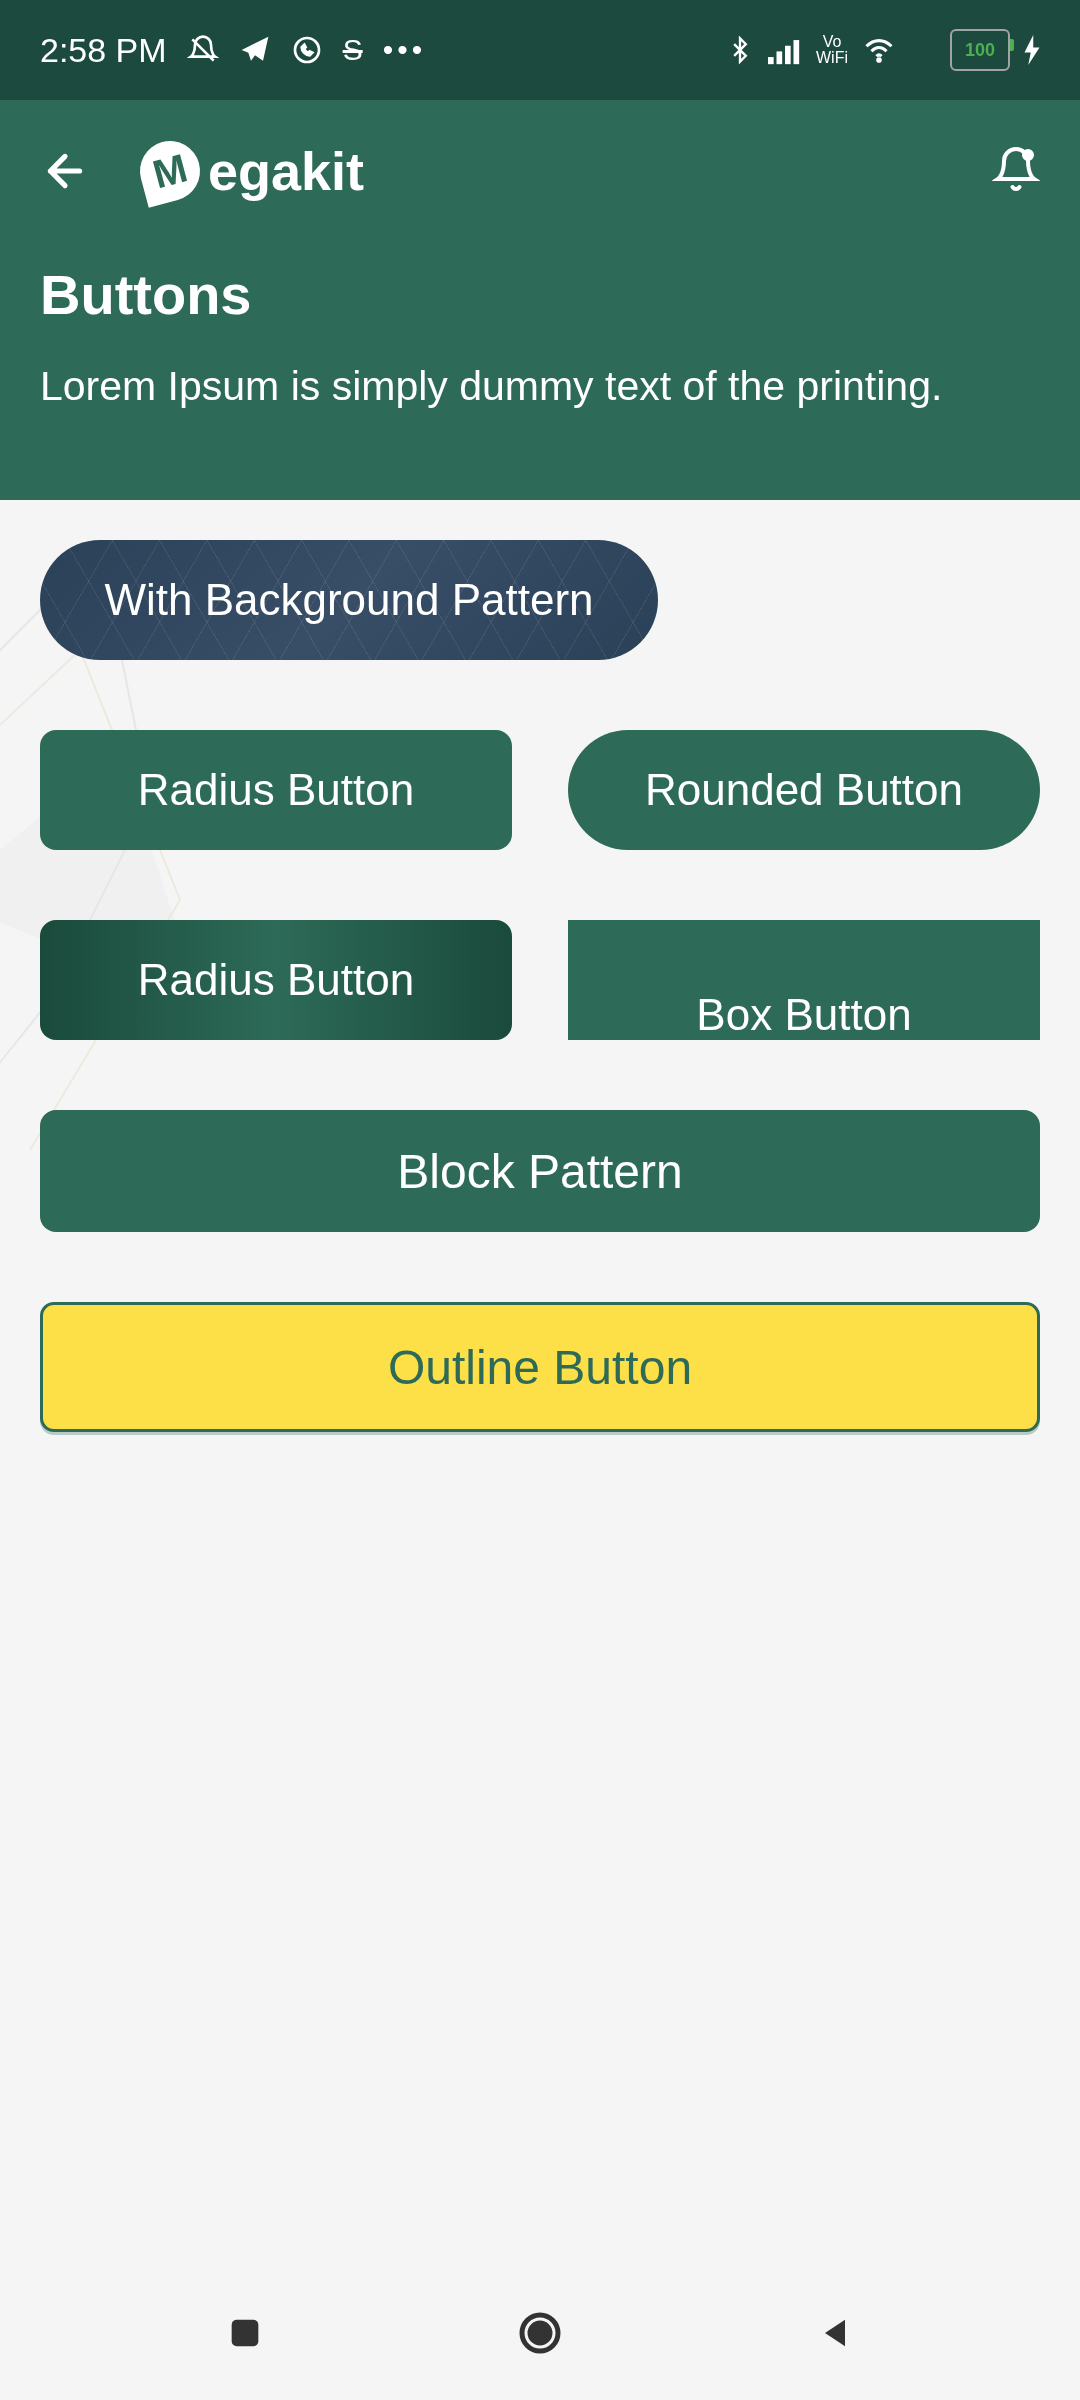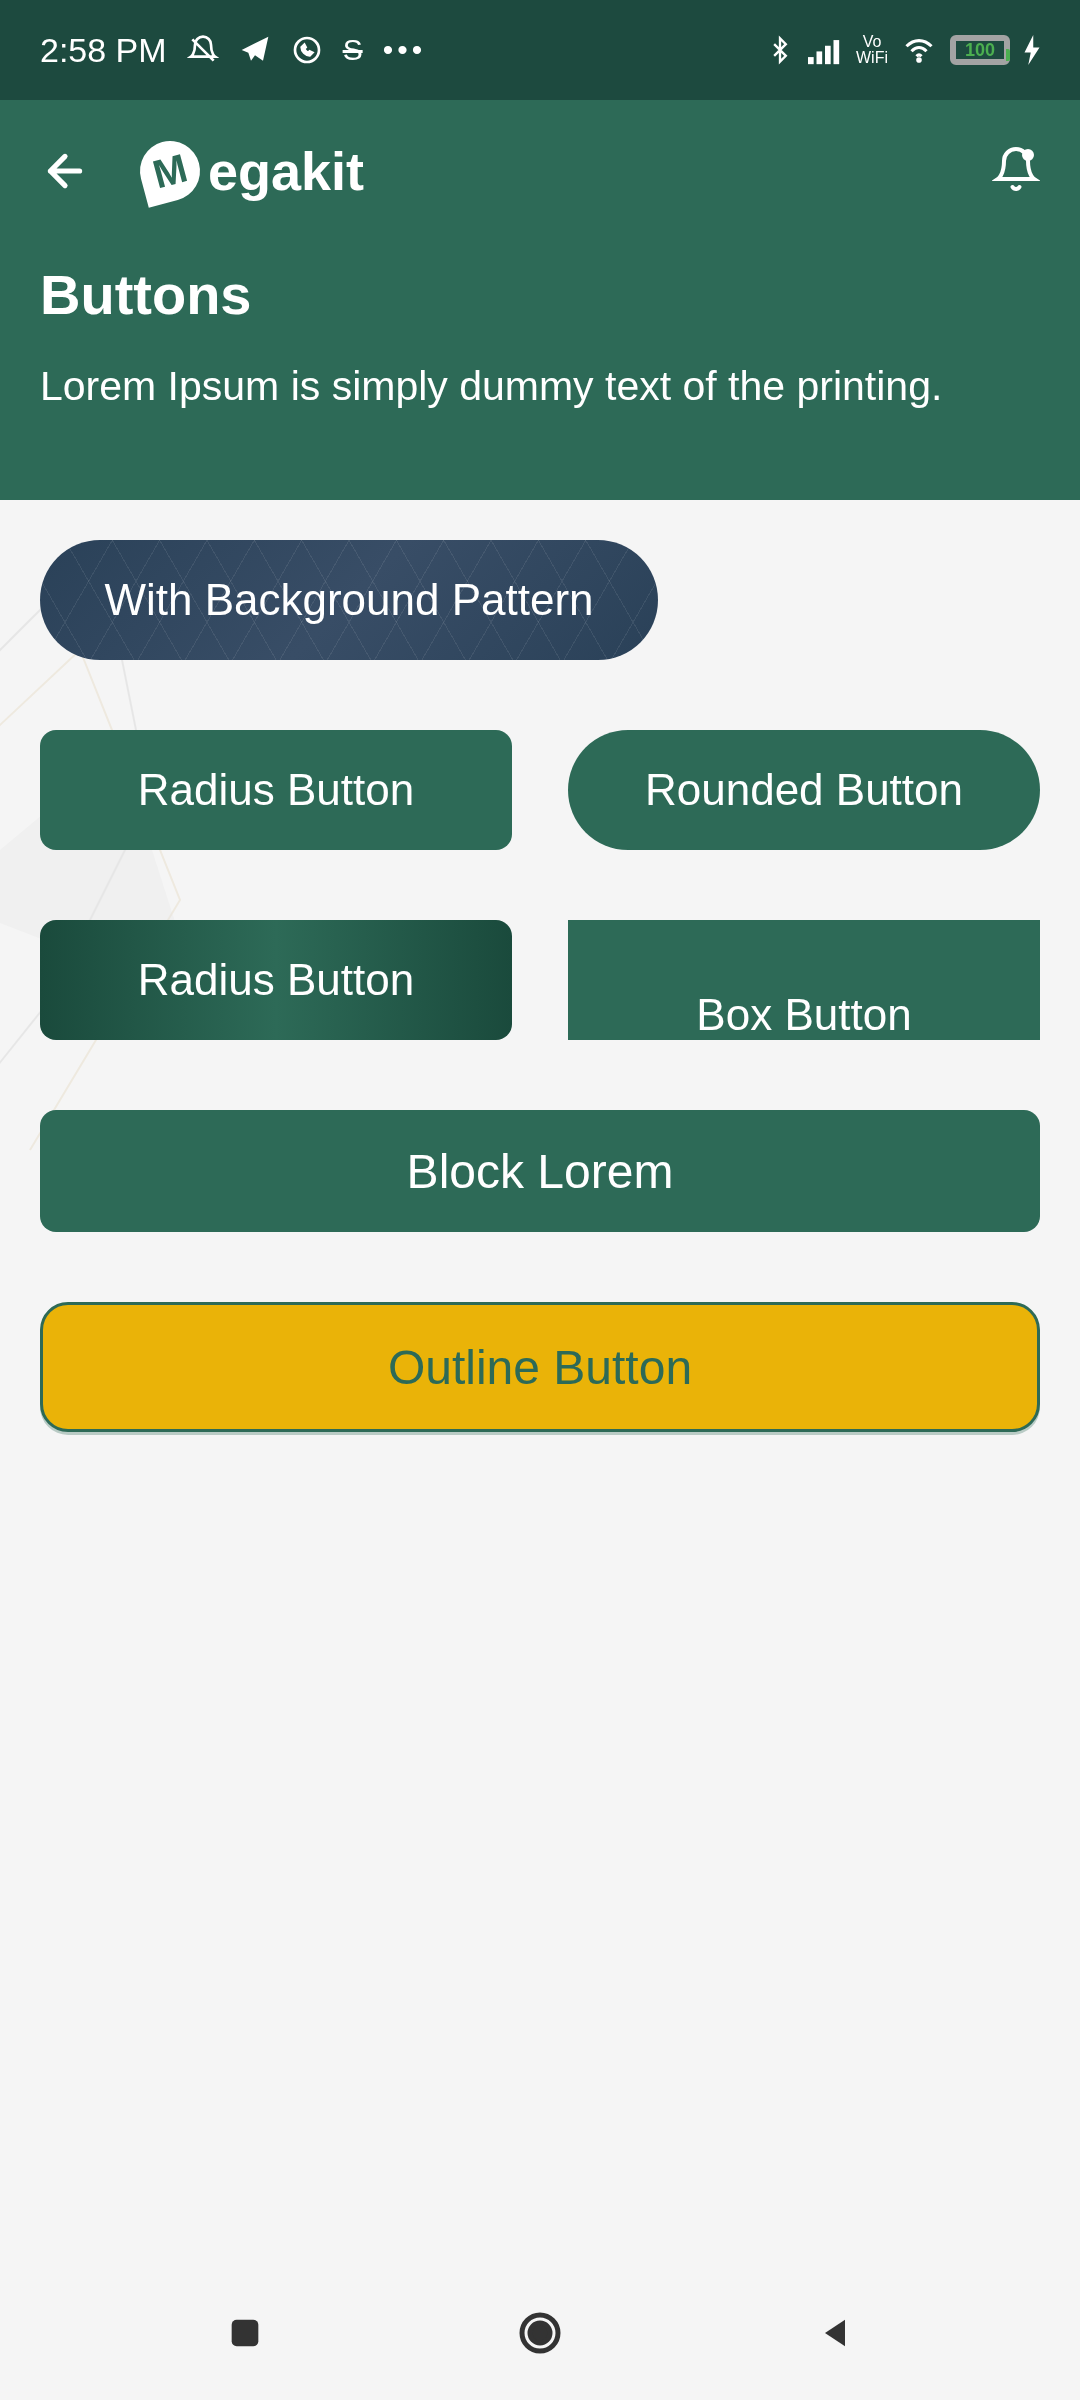--- a/index.html
+++ b/index.html
@@ -170,22 +170,22 @@
       width: 100%;
       height: 122px;
       border-radius: 16px;
       background: #2d6a57;
       margin-bottom: 70px;
       font-size: 48px;
     }
     .btn-outline {
       width: 100%;
       height: 130px;
-      border-radius: 28px;
-      background: #eab308;
+      border-radius: 14px;
+      background: #fde047;
       border: 3px solid #2d6a57;
       color: #2d6a57;
       font-size: 48px;
       box-shadow: 0 3px 0 rgba(45,106,87,0.3);
     }
     .nav-bar {
       position: absolute;
       bottom: 0;
       left: 0;
       right: 0;
@@ -193,30 +193,31 @@
       display: flex;
       align-items: center;
       justify-content: space-around;
       padding: 0 100px;
     }
     .nav-icon {
       color: #333;
     }
     .battery-box {
       width: 60px;
-      height: 30px;
-      border: 6px solid #a3a3a3;
+      height: 42px;
+      border: 2px solid #a3a3a3;
       border-radius: 6px;
       display: flex;
       align-items: center;
       justify-content: center;
       font-size: 18px;
       color: #4caf50;
       font-weight: 700;
       position: relative;
+      margin-left: 40px;
     }
     .battery-box::after {
       content: '';
       position: absolute;
       right: -6px;
       top: 8px;
       width: 4px;
       height: 12px;
       background: #4caf50;
       border-radius: 0 2px 2px 0;
@@ -332,21 +333,21 @@
   <div class="btn-row">
     <div class="btn btn-radius-grad">
       <span>Radius Button</span>
     </div>
     <div class="btn btn-box">
       <span>Box Button</span>
     </div>
   </div>
 
   <div class="btn btn-block">
-    <span>Block Lorem</span>
+    <span>Block Pattern</span>
   </div>
 
   <div class="btn btn-outline">
     <span>Outline Button</span>
   </div>
 </div>
 
 <div class="nav-bar">
   <span class="nav-icon">
     <svg width="40" height="40" viewBox="0 0 24 24" fill="#333">

